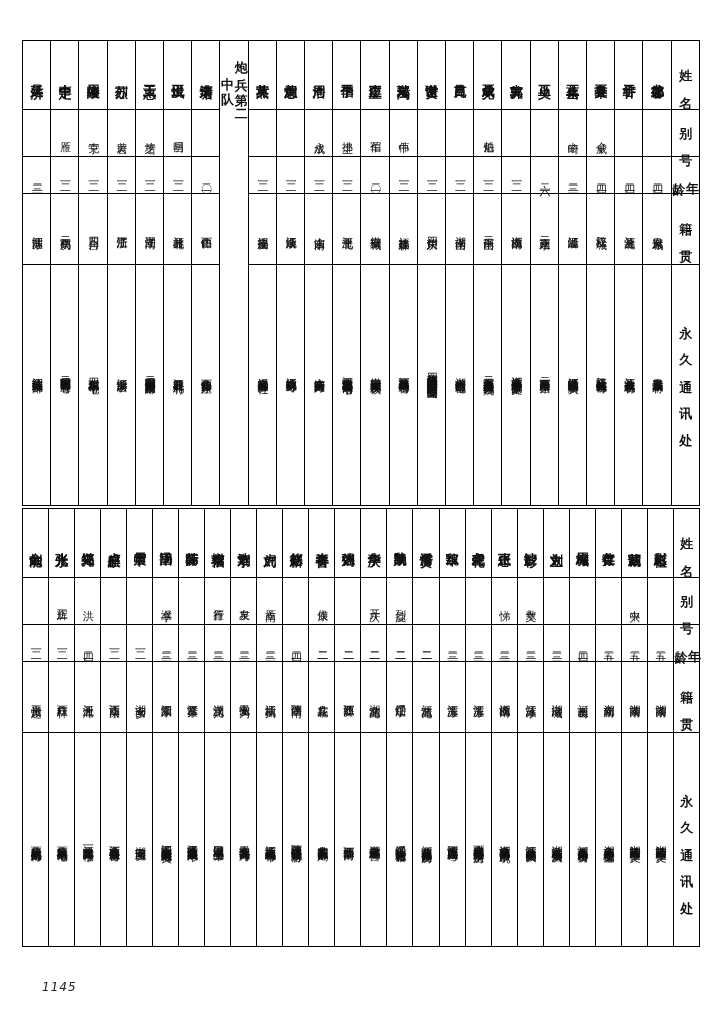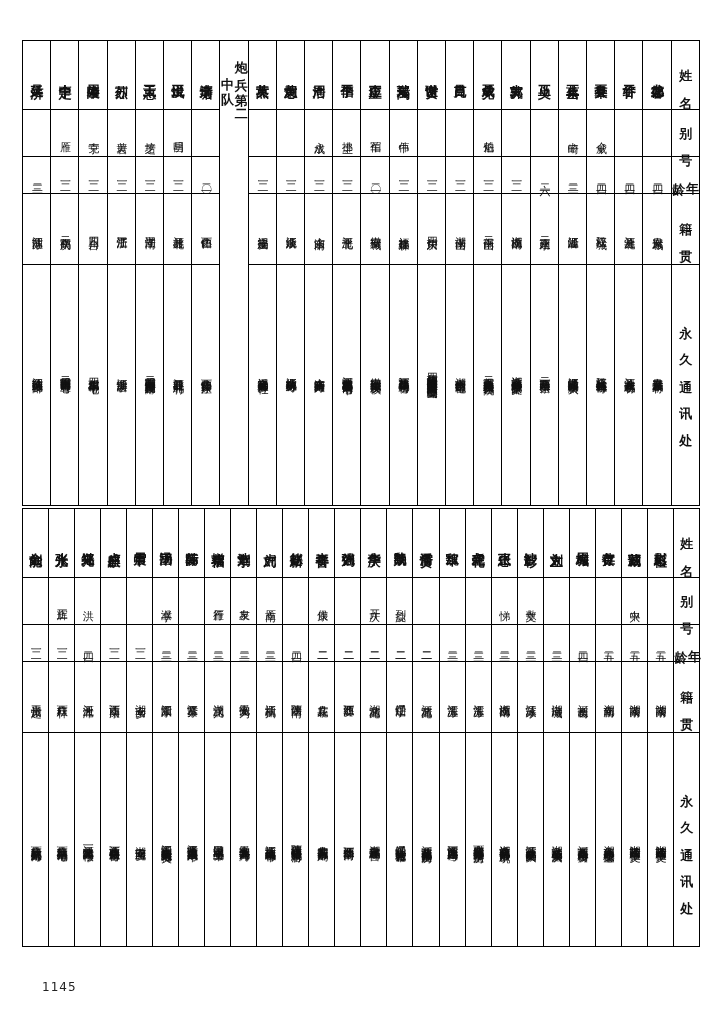--- a/index.html
+++ b/index.html
@@ -59,20 +59,21 @@
   .tbl.bottom tr.r-name td{height:62px;}
   .tbl.bottom tr.r-alias td{height:44px;}
   .tbl.bottom tr.r-age td{height:32px;}
   .tbl.bottom tr.r-origin td{height:66px;}
   .tbl.bottom tr.r-addr td{height:210px;}
 
   .pageno{
     position:absolute;left:42px;top:980px;
     font-size:12px;font-family:"DejaVu Sans",sans-serif;color:#222;
     letter-spacing:1px;
+    font-style:italic;
   }
 </style>
 </head>
 <body>
 
 <div class="page">
 
   <table class="tbl top">
     <tbody id="top-body">
         <tr class="r-name">

